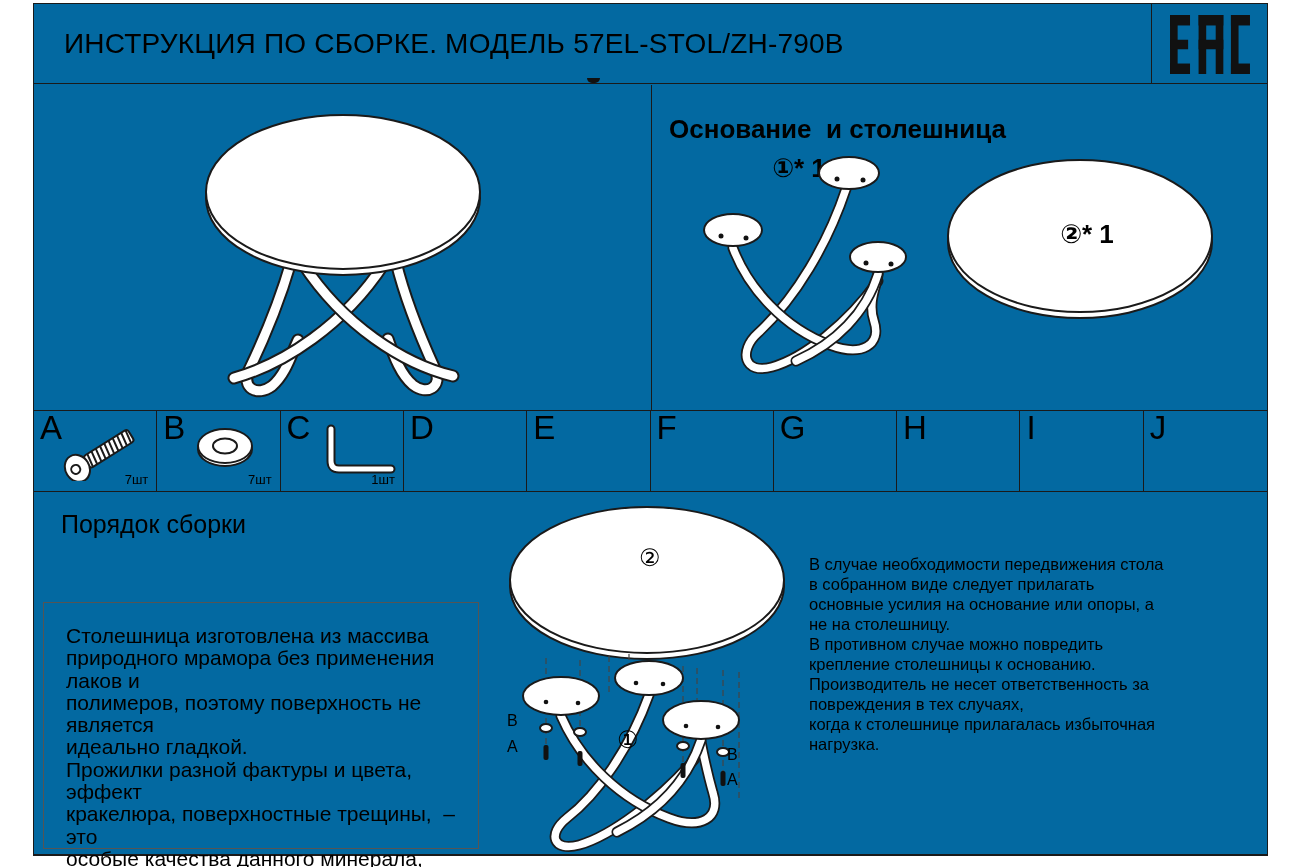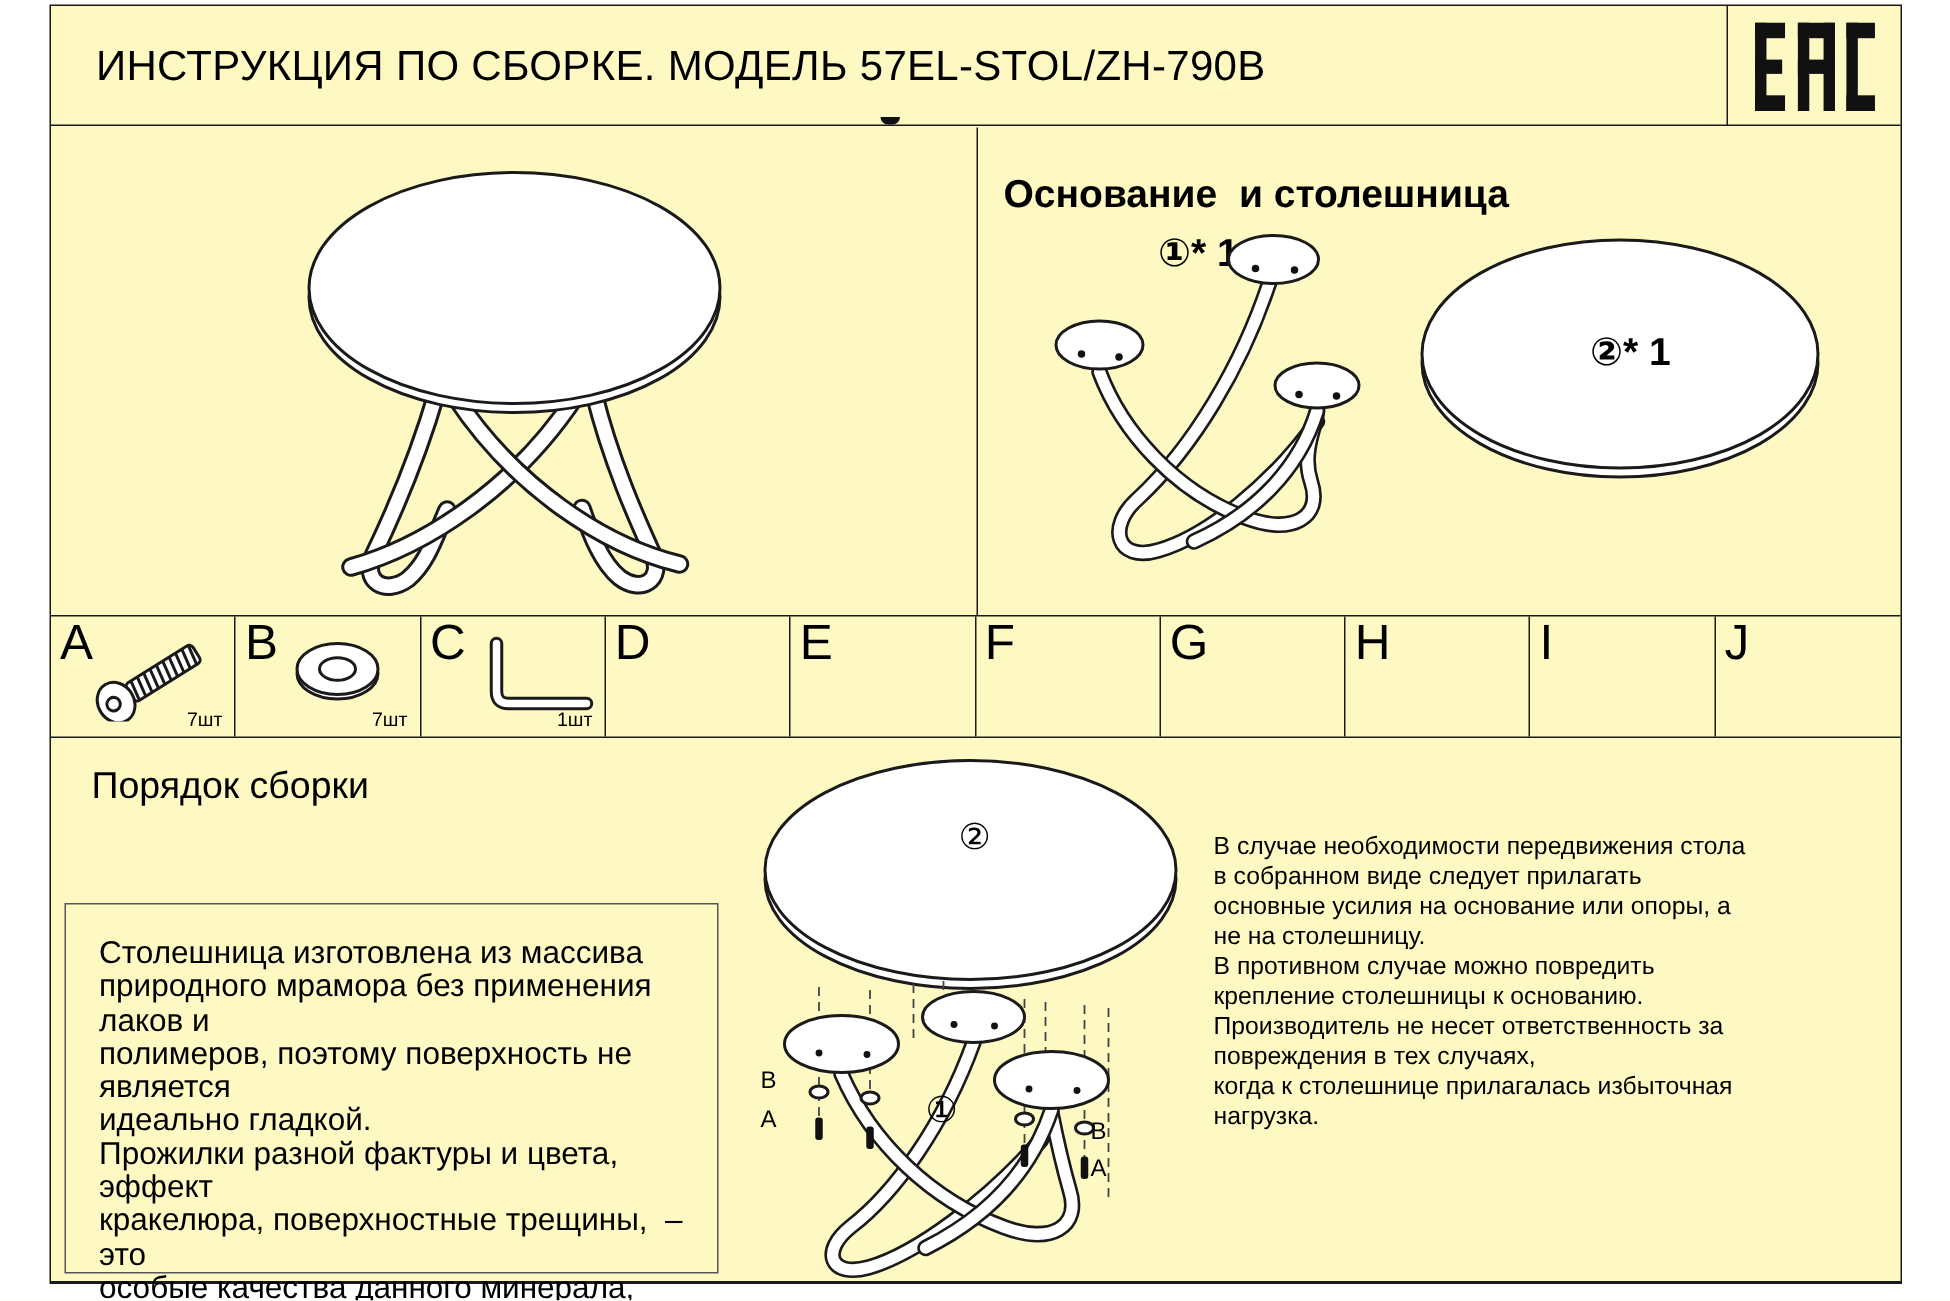--- a/index.html
+++ b/index.html
@@ -1,20 +1,20 @@
 <!DOCTYPE html>
 <html><head>
 <meta charset="utf-8">
 <style>
   * { box-sizing: border-box; margin: 0; padding: 0; }
   html,body { background:#fff; }
   body { font-family: "Liberation Sans", "DejaVu Sans", sans-serif; color:#111; }
   .page { position:relative; width:1300px; height:867px; background:#fff; overflow:hidden; }
   .frame { position:absolute; left:33px; top:3px; width:1235px; height:853px;
-           border:1px solid #1a1a1a; border-bottom-width:2px; background:#fef9c3; }
+           border:1px solid #1a1a1a; border-bottom-width:2px; background:#0369a1; }
 
   
   .header { position:absolute; left:0; top:0; width:100%; height:80px; border-bottom:1px solid #1a1a1a; }
   .doc-title { position:absolute; left:30px; top:0; height:80px; line-height:80px;
                font-size:28px; letter-spacing:0.2px; white-space:pre; color:#000; }
   .eac-cell { position:absolute; right:0; top:0; width:116px; height:80px;
               border-left:1px solid #1a1a1a; display:flex; align-items:center; justify-content:center; }
   .artifact { position:absolute; left:553px; top:74px; width:13px; height:5px;
               background:#111; border-radius:0 0 7px 7px; }
 

